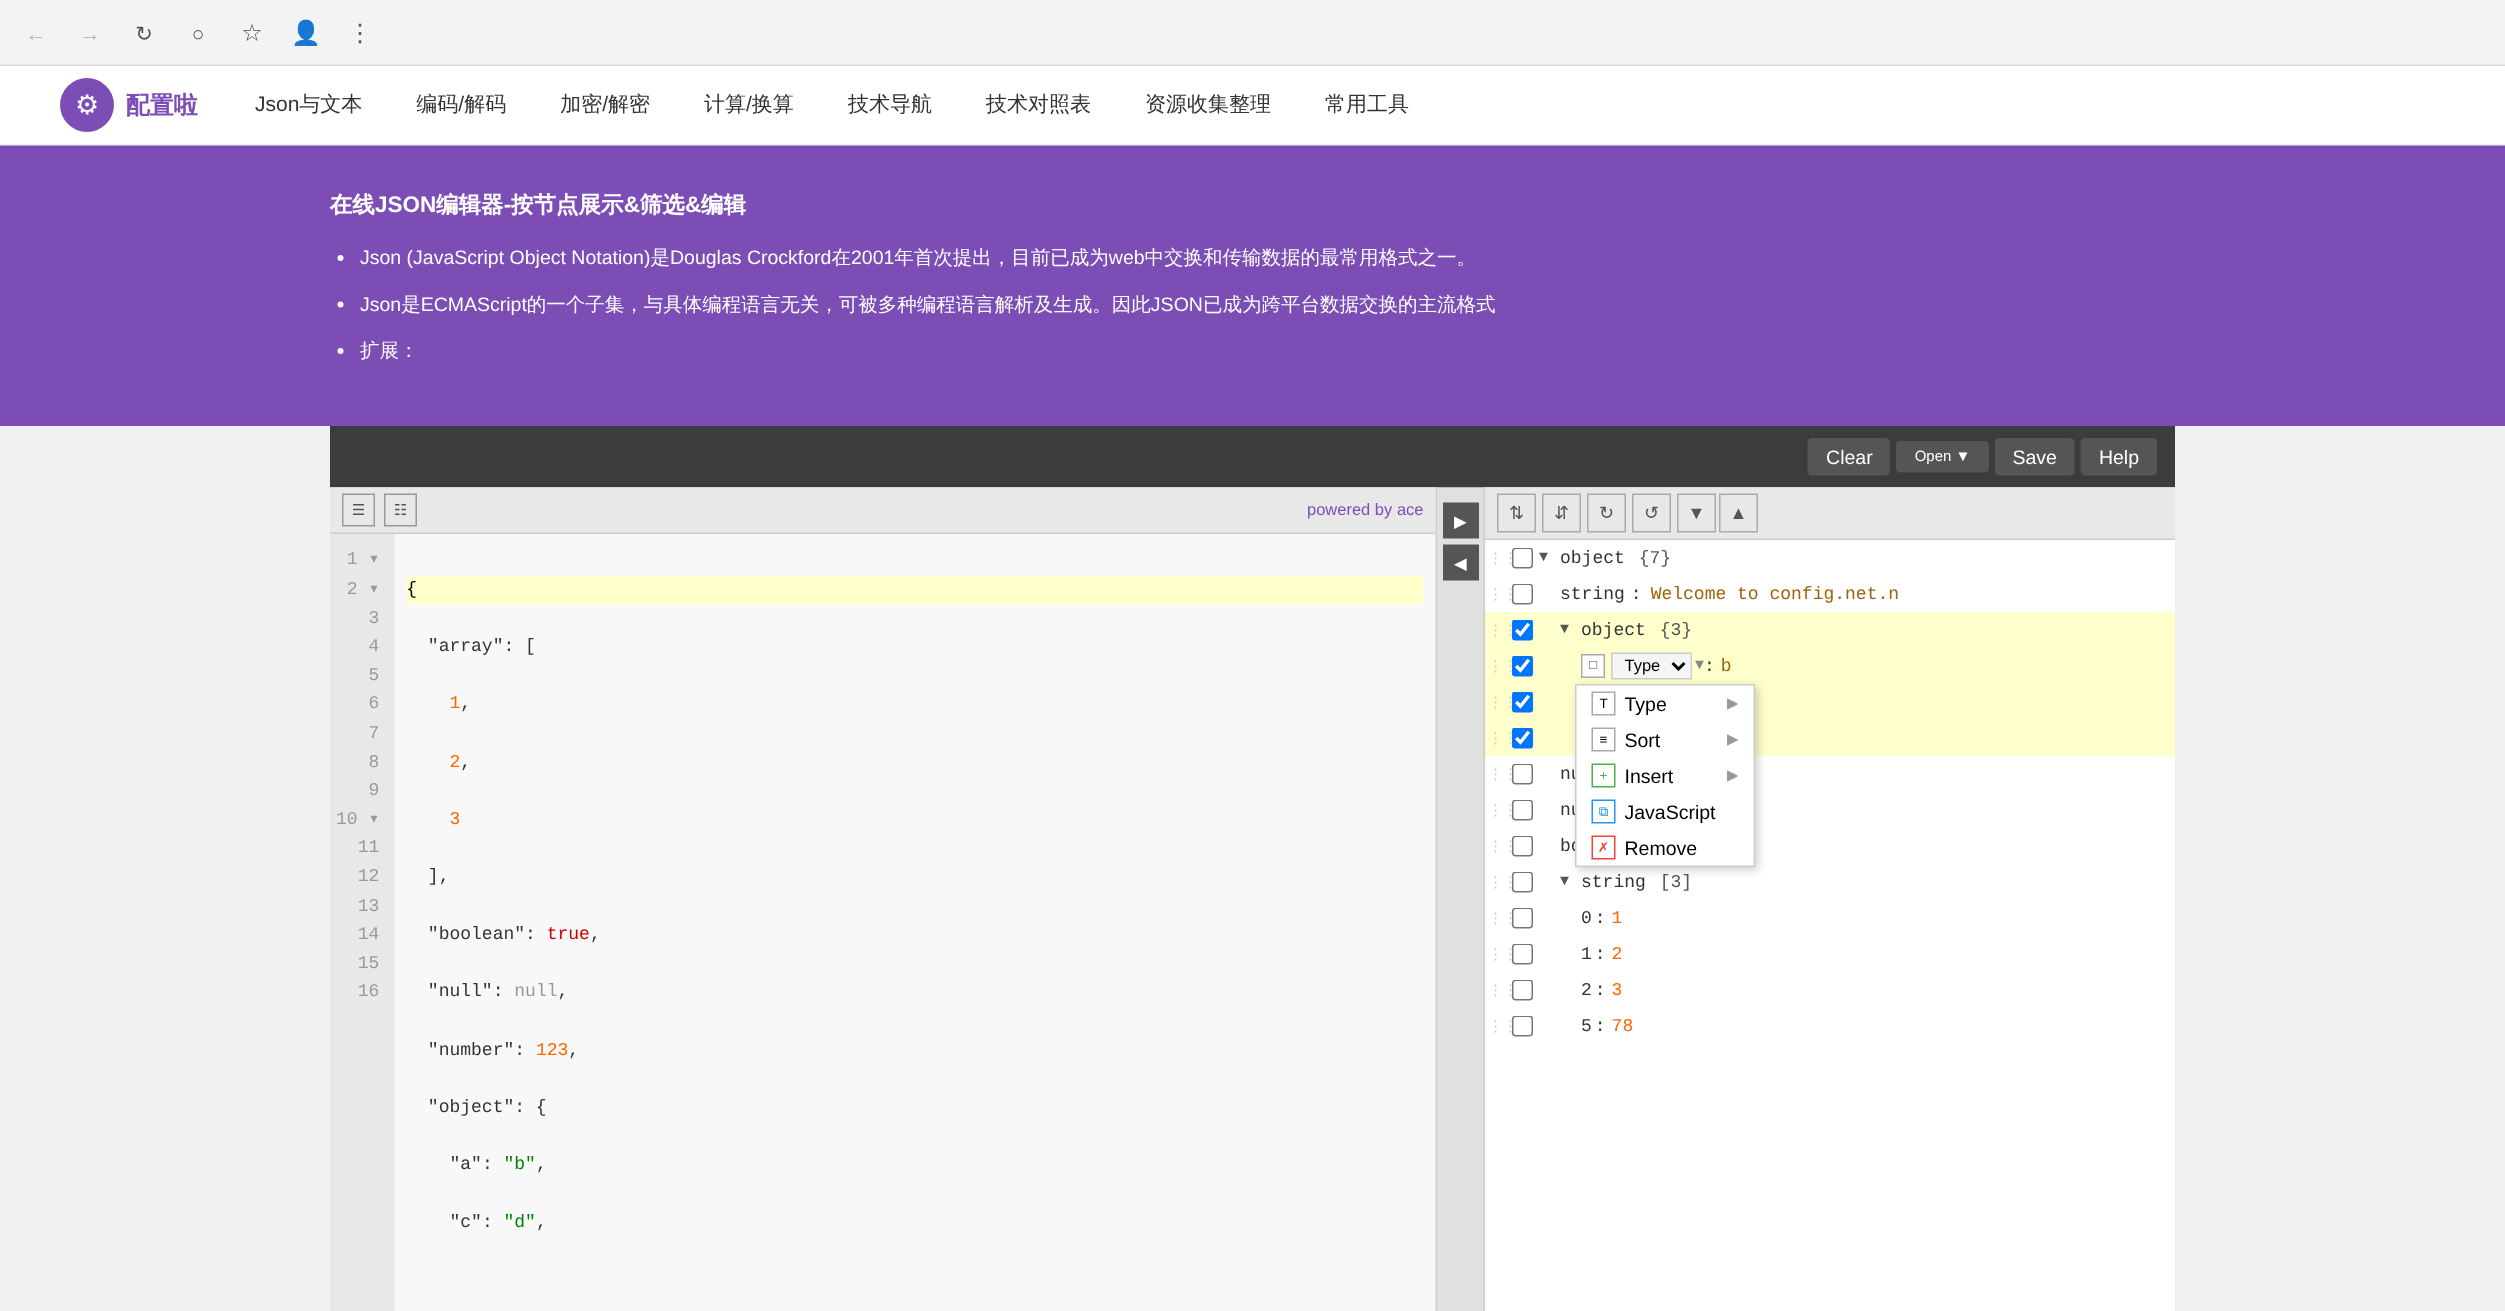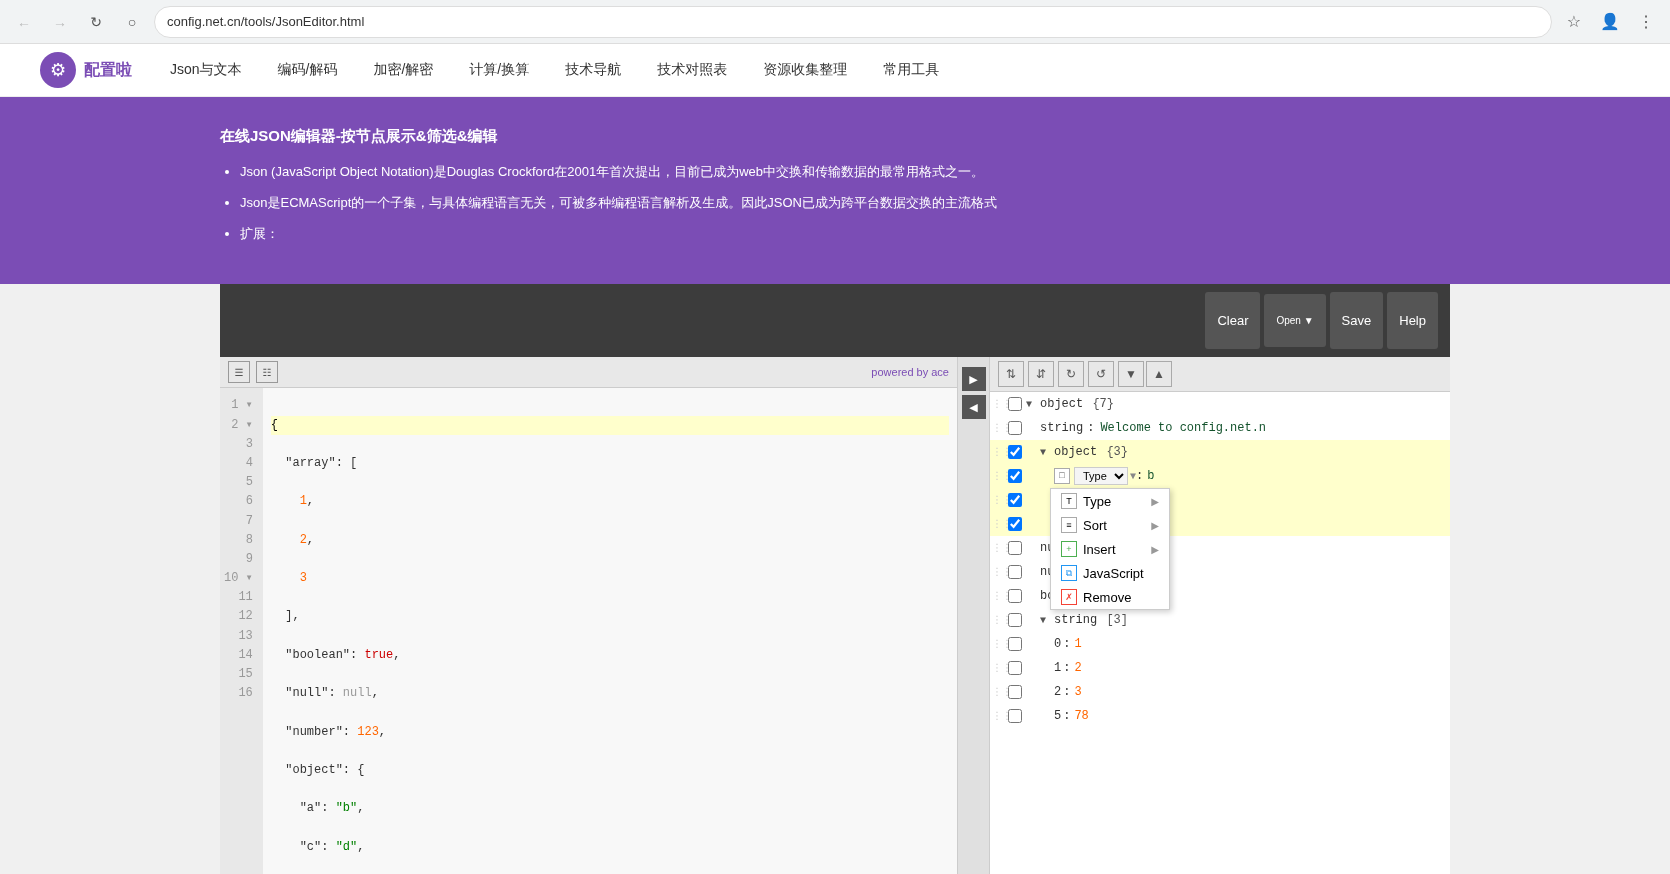--- a/index.html
+++ b/index.html
@@ -99,21 +99,21 @@
       display: flex;
       justify-content: flex-end;
       align-items: center;
       padding: 8px 12px;
       gap: 4px;
     }
     .toolbar-btn {
       background: #555;
       color: white;
       border: none;
-      padding: 21px 12px;
+      padding: 5px 12px;
       font-size: 13px;
       cursor: pointer;
       border-radius: 3px;
     }
     .toolbar-btn-dropdown {
       display: flex; align-items: center; gap: 2px;
     }
     .toolbar-btn-dropdown span { font-size: 10px; }
 
     
@@ -280,21 +280,21 @@
       border: 1px solid #aaa;
       background: white;
       display: flex; align-items: center; justify-content: center;
       font-size: 9px; color: #555;
       margin-right: 2px;
       flex-shrink: 0;
       cursor: pointer;
     }
     .row-key { color: #333; margin-right: 2px; }
     .row-colon { color: #333; margin-right: 4px; }
-    .row-val-str { color: #14532d; }
+    .row-val-str { color: #a16207; }
     .row-val-num { color: #ff6600; }
     .row-val-bool { color: #cc0000; }
     .row-val-null { color: #999; }
     .row-val-obj { color: #555; }
     .dropdown-menu {
       background: white;
       border: 1px solid #ccc;
       box-shadow: 2px 2px 6px rgba(0,0,0,0.2);
       z-index: 100;
     }
@@ -332,23 +332,20 @@
     }
   </style>
 </head>
 <body>
 
 <div class="browser-bar">
   <button class="browser-nav-btn disabled">←</button>
   <button class="browser-nav-btn disabled">→</button>
   <button class="browser-nav-btn">↻</button>
   <button class="browser-nav-btn">○</button>
-  <div class="address-bar">
-    <span>config.net.cn/tools/JsonEditor.html</span>
-  </div>
   <button class="browser-action-btn">☆</button>
   <button class="browser-action-btn">👤</button>
   <button class="browser-action-btn">⋮</button>
 </div>
 
 <div class="site-nav">
   <div class="site-logo">
     <div class="logo-icon">⚙</div>
     <span class="logo-text">配置啦</span>
   </div>

